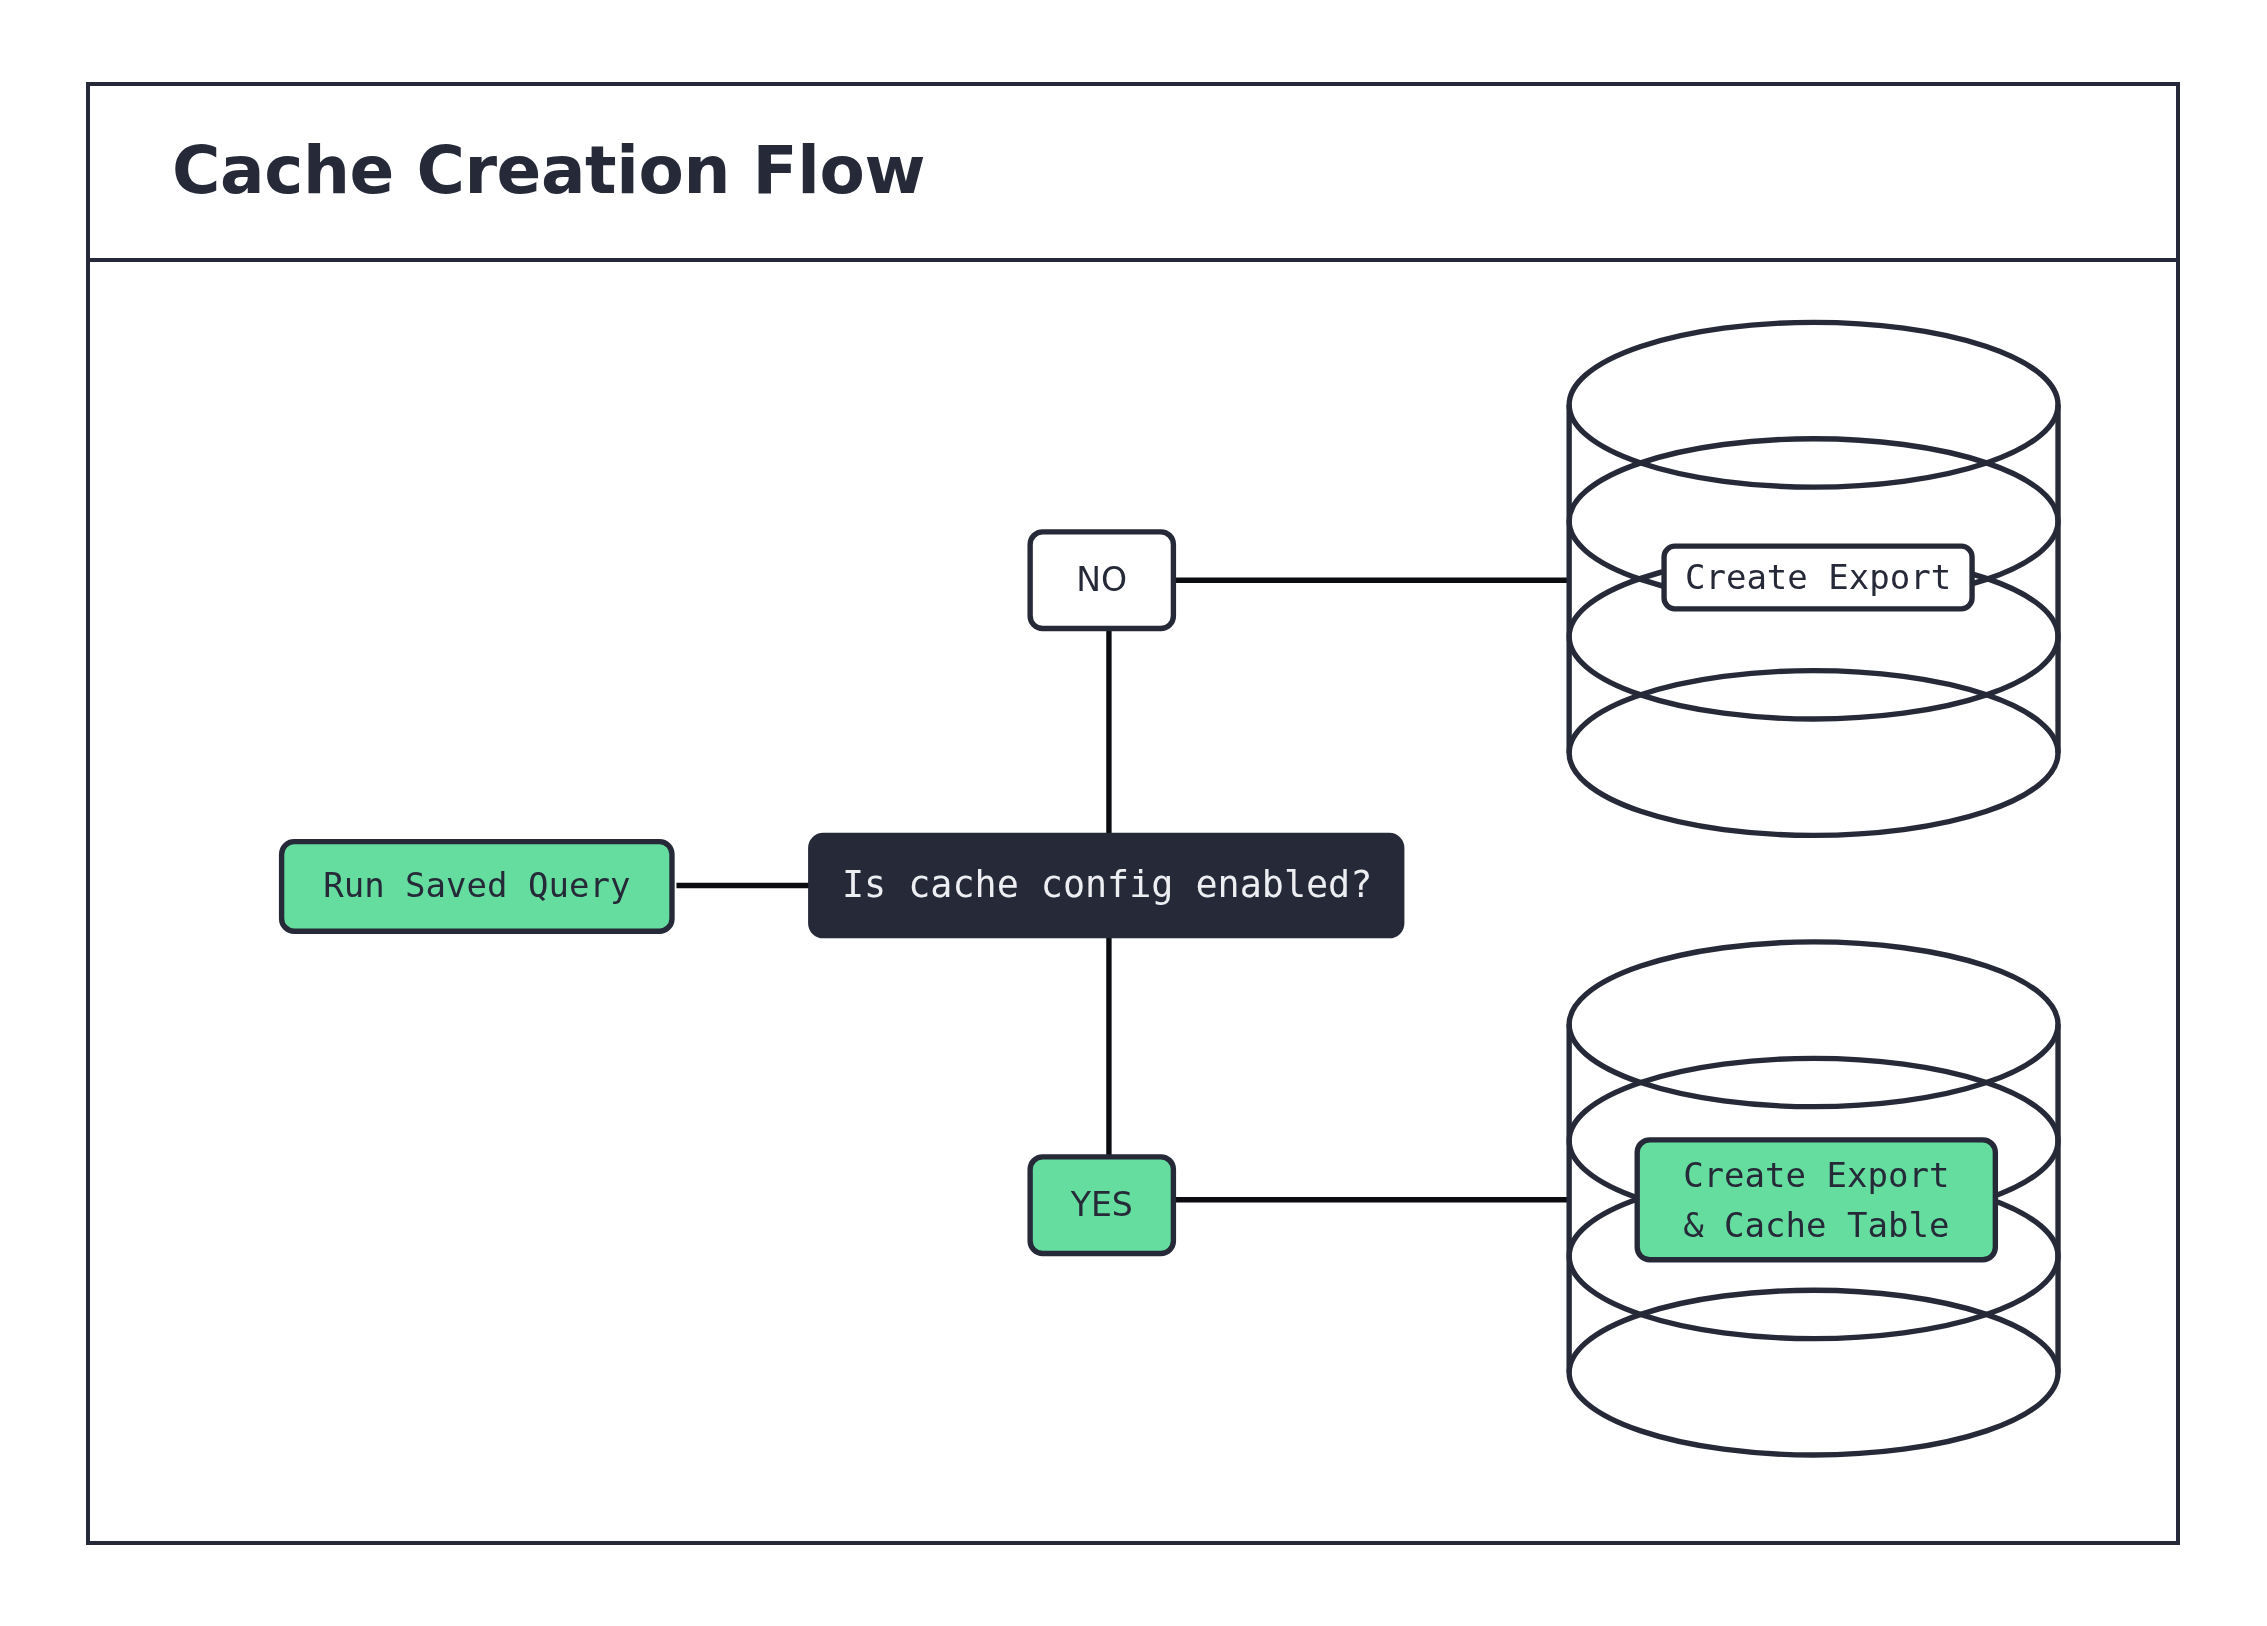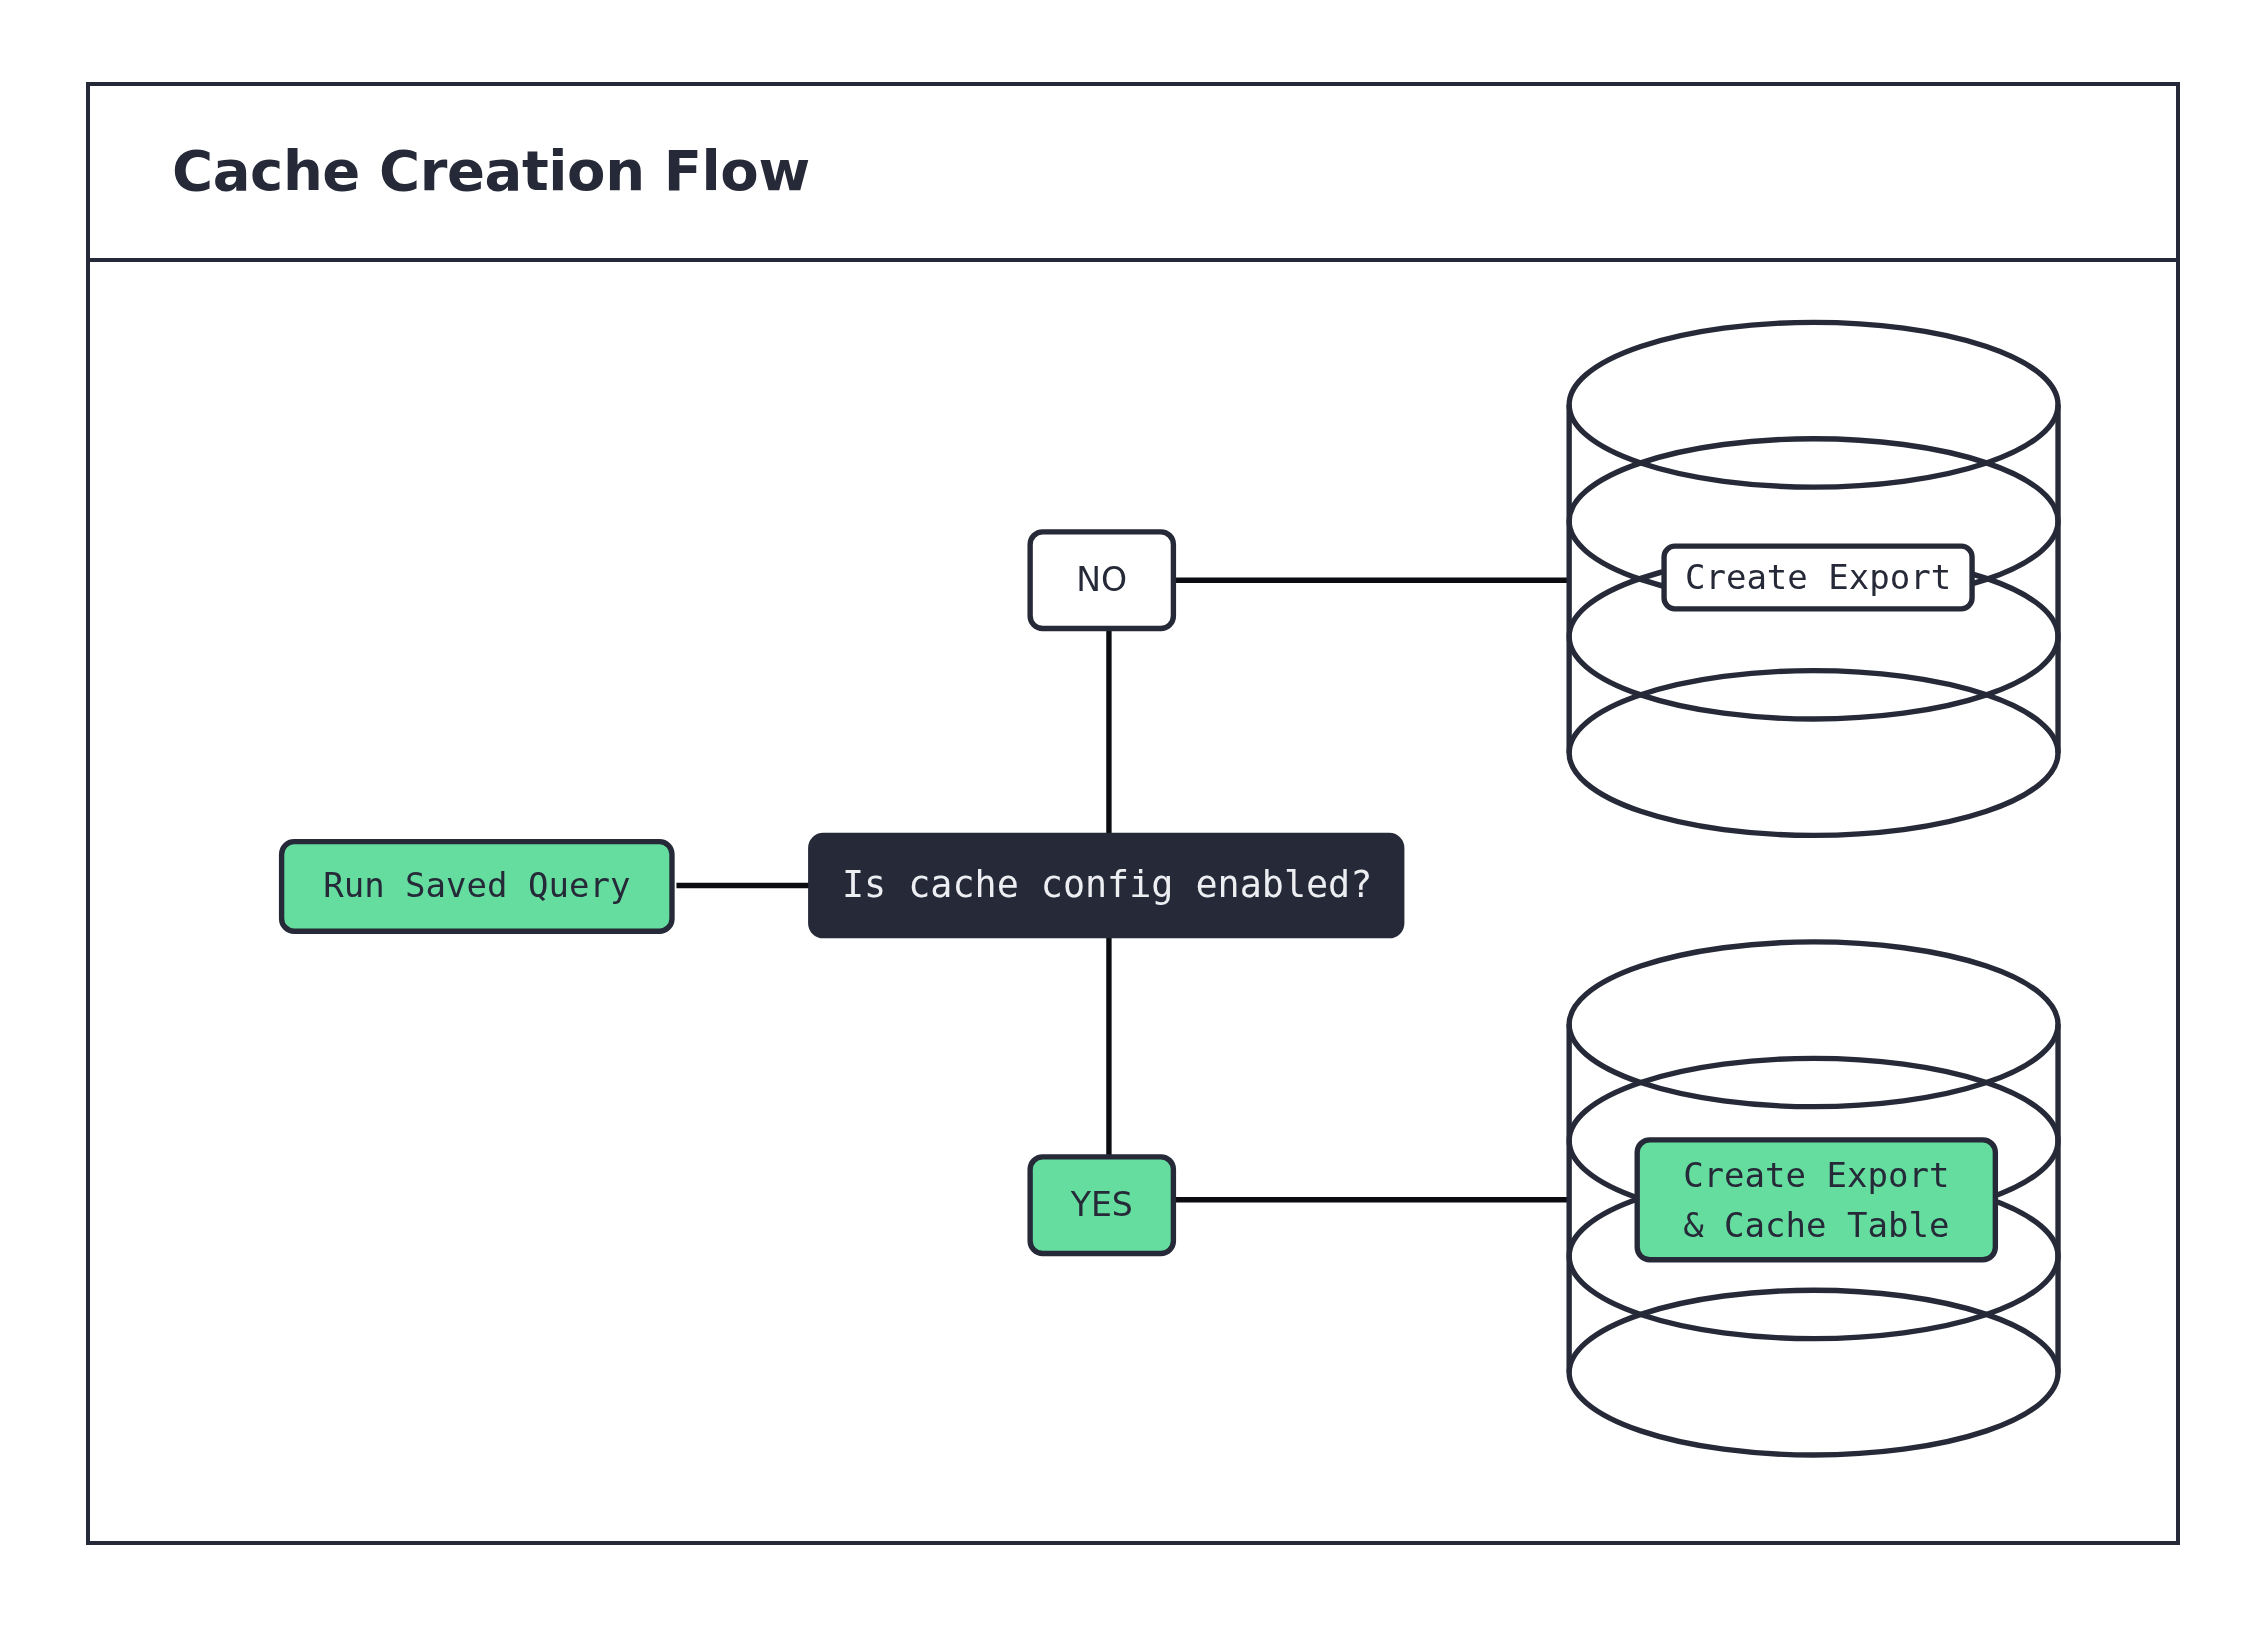--- a/index.html
+++ b/index.html
@@ -32,21 +32,21 @@
     width: 2094px;
     height: 180px;
     box-sizing: border-box;
     border-bottom: 4.5px solid #262a38;
     display: flex;
     align-items: center;
   }
   .title-text {
     margin-left: 86px;
     font-family: "DejaVu Sans", "Liberation Sans", sans-serif;
-    font-size: 56px;
+    font-size: 66px;
     font-weight: 700;
     color: #262a38;
     letter-spacing: -0.4px;
     white-space: nowrap;
   }
   svg.canvas {
     position: absolute;
     left: 0;
     top: 0;
     width: 2268px;

